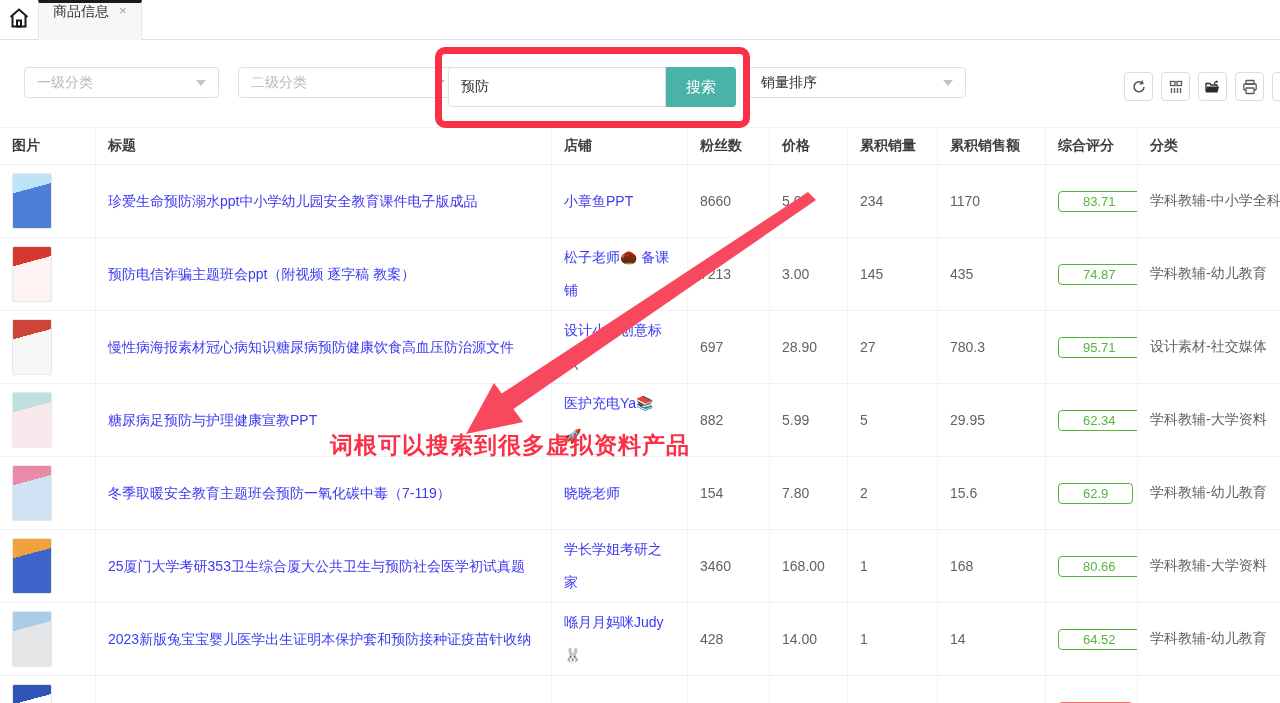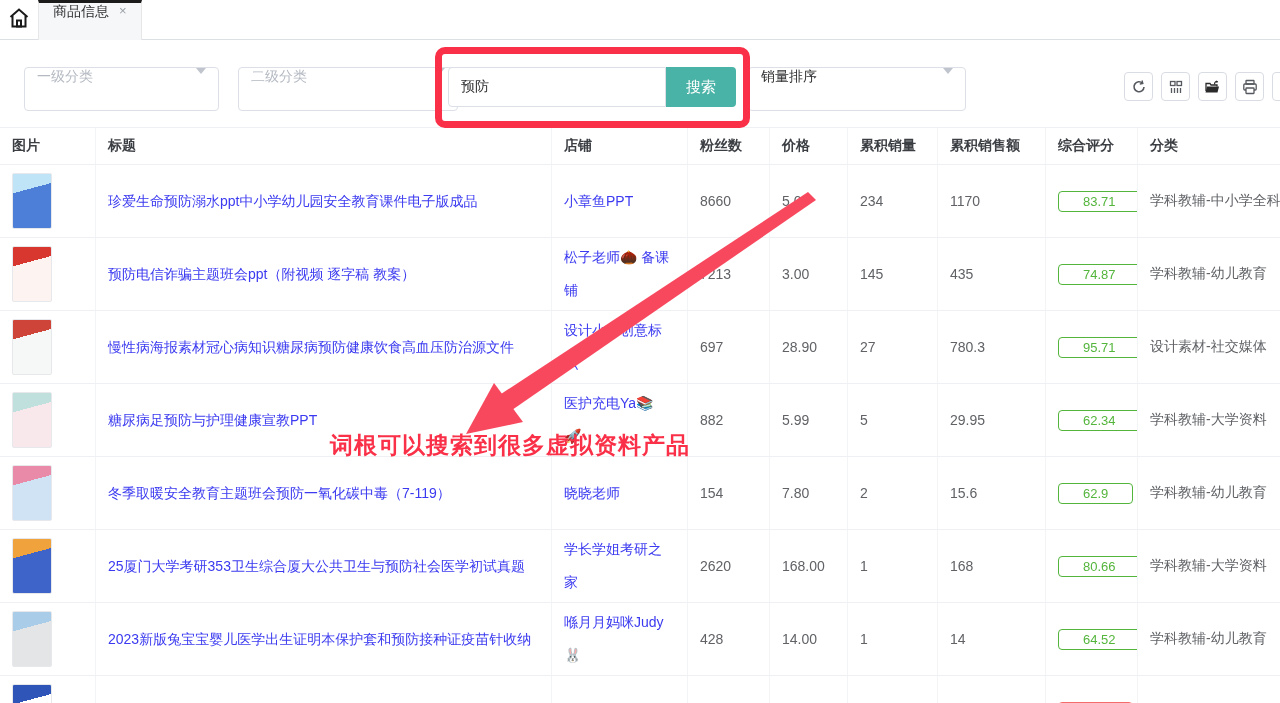--- a/index.html
+++ b/index.html
@@ -10,22 +10,22 @@
   
   .tabbar { position:relative; height:40px; border-bottom:1px solid #dcdfe3; display:flex; align-items:stretch; background:#fff; }
   .home-btn { width:38px; display:flex; align-items:center; justify-content:center; cursor:pointer; }
   .tab { display:inline-flex; align-items:flex-start; height:40px; padding:0 14px; background:#f6f7f8;
          border-left:1px solid #e7e7e7; border-right:1px solid #e7e7e7; border-top:3px solid #1b1b1b;
          font-size:14px; color:#303133; }
   .tab .close { margin-left:10px; color:#9aa0a6; font-size:13px; cursor:pointer; }
 
   
   .filterbar { position:relative; height:87px; background:#fff; }
-  .sel { position:absolute; top:27px; height:44px; border:1px solid #dcdfe6; border-radius:4px;
-         display:flex; align-items:flex-start; padding:0 12px; font-size:14px; background:#fff; cursor:pointer; }
+  .sel { position:absolute; top:27px; height:31px; border:1px solid #dcdfe6; border-radius:4px;
+         display:flex; align-items:center; padding:0 12px; font-size:14px; background:#fff; cursor:pointer; }
   .sel .ph { color:#b4b9c2; flex:1; }
   .sel .val { color:#303133; flex:1; }
   .caret { width:0; height:0; border-left:5px solid transparent; border-right:5px solid transparent;
            border-top:6px solid #c0c4cc; margin-left:8px; }
   .sel1 { left:24px;  width:195px; }
   .sel2 { left:238px; width:220px; }
   .sortsel { left:748px; width:218px; }
   .search-wrap { position:absolute; left:448px; top:27px; display:flex; }
   .search-input { width:218px; height:40px; border:1px solid #dcdfe6; border-radius:4px 0 0 4px;
                   padding:0 12px; font-size:14px; color:#303133; outline:none;
@@ -263,21 +263,21 @@
   <div class="tr">
     <div class="td c-img">
       <div class="thumb" style="background: linear-gradient(165deg, rgb(240, 162, 60) 0%, rgb(240, 162, 60) 30%, rgb(62, 99, 201) 30%);"></div>
     </div>
     <div class="td c-title">
       <a class="link">25厦门大学考研353卫生综合厦大公共卫生与预防社会医学初试真题</a>
     </div>
     <div class="td c-shop">
       <a class="link">学长学姐考研之家</a>
     </div>
-    <div class="td num">2620</div>
+    <div class="td num">3460</div>
     <div class="td num">168.00</div>
     <div class="td num">1</div>
     <div class="td num">168</div>
     <div class="td">
       <span class="badge green">80.66</span>
     </div>
     <div class="td c-cat">学科教辅-大学资料</div>
   </div>
 
   <div class="tr">

